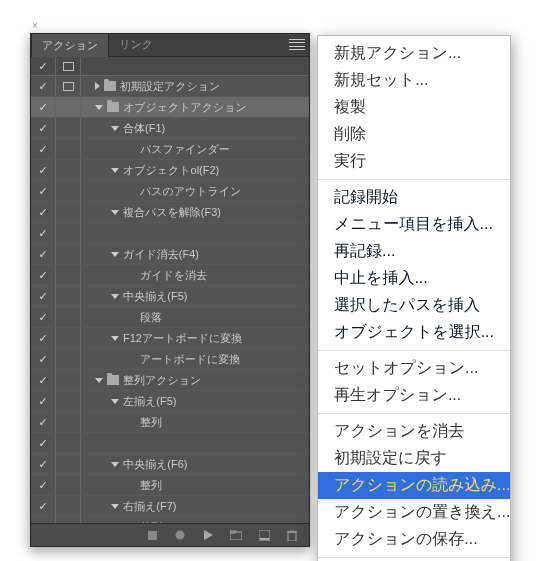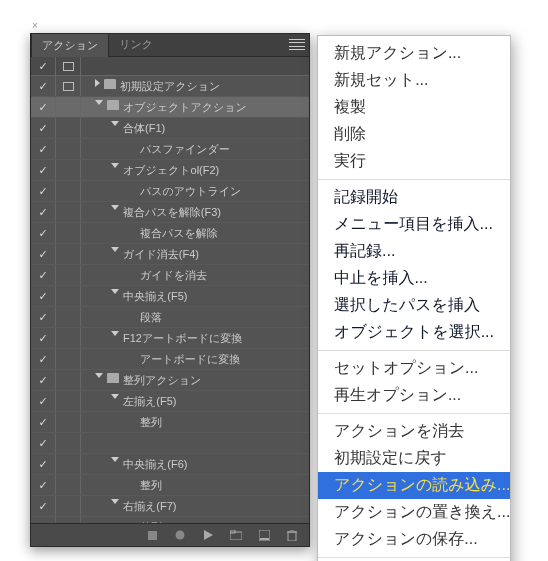--- a/index.html
+++ b/index.html
@@ -12,21 +12,21 @@
 .burger{position:absolute;right:4px;top:4px;width:16px;height:13px;display:flex;flex-direction:column;justify-content:space-around}
 .burger span{height:1px;background:#ccc}
 .hdr{height:18px;display:flex;border-bottom:1px solid #666;background:#4a4a4a}
 .hdr .c1,.hdr .c2{width:24px;border-right:1px solid #666;display:flex;align-items:center;justify-content:center}
 .hdr .sq{width:9px;height:7px;border:1px solid #bbb}
 .tree{height:450px;overflow:hidden}
 .row{height:20px;display:flex;align-items:center;border-bottom:1px solid #595959}
 .row.sel{background:#6a6a6a}
 .row .c1,.row .c2{width:24px;height:20px;border-right:1px solid #666;display:flex;align-items:center;justify-content:center;flex-shrink:0}
 .chk{color:#ddd;font-size:11px}
-.rest{display:flex;align-items:flex-start;padding-left:4px;gap:4px;overflow:hidden;white-space:nowrap}
+.rest{display:flex;align-items:center;padding-left:4px;gap:4px;overflow:hidden;white-space:nowrap}
 .ind{flex-shrink:0}
 .tri{width:0;height:0;border-left:4px solid transparent;border-right:4px solid transparent;border-top:5px solid #ccc;flex-shrink:0}
 .trir{width:0;height:0;border-top:4px solid transparent;border-bottom:4px solid transparent;border-left:5px solid #ccc;flex-shrink:0}
 .fld{width:12px;height:10px;background:#aaa;border-radius:1px 1px 0 0;position:relative;flex-shrink:0}
 .fld:before{content:"";position:absolute;top:-2px;left:0;width:5px;height:2px;background:#aaa;border-radius:1px 1px 0 0}
 .footer{position:absolute;bottom:0;left:0;right:0;height:22px;background:#4a4a4a;border-top:1px solid #2a2a2a;display:flex;align-items:center;justify-content:flex-end;gap:14px;padding-right:10px;color:#aaa}
 .fbtn{width:14px;height:14px;display:flex;align-items:center;justify-content:center}
 .menu{position:absolute;left:317px;top:35px;width:192px;background:#fff;border:1px solid #bbb;box-shadow:2px 4px 14px rgba(0,0,0,.35);padding:4px 0;color:#333;font-size:16px}
 .mi{padding:3px 16px;white-space:nowrap}
 .mi.dis{color:#0f172a}
@@ -137,25 +137,20 @@
           <span class="ind" style="width: 22px;"></span>
           <span class="tri"></span>
           <span>複合パスを解除(F3)</span>
         </div>
       </div>
       <div class="row">
         <div class="c1">
           <span class="chk">✓</span>
         </div>
         <div class="c2"></div>
-        <div class="rest">
-          <span class="ind" style="width: 38px;"></span>
-          <span style="width: 9px;"></span>
-          <span>複合パスを解除</span>
-        </div>
       </div>
       <div class="row">
         <div class="c1">
           <span class="chk">✓</span>
         </div>
         <div class="c2"></div>
         <div class="rest">
           <span class="ind" style="width: 22px;"></span>
           <span class="tri"></span>
           <span>ガイド消去(F4)</span>

